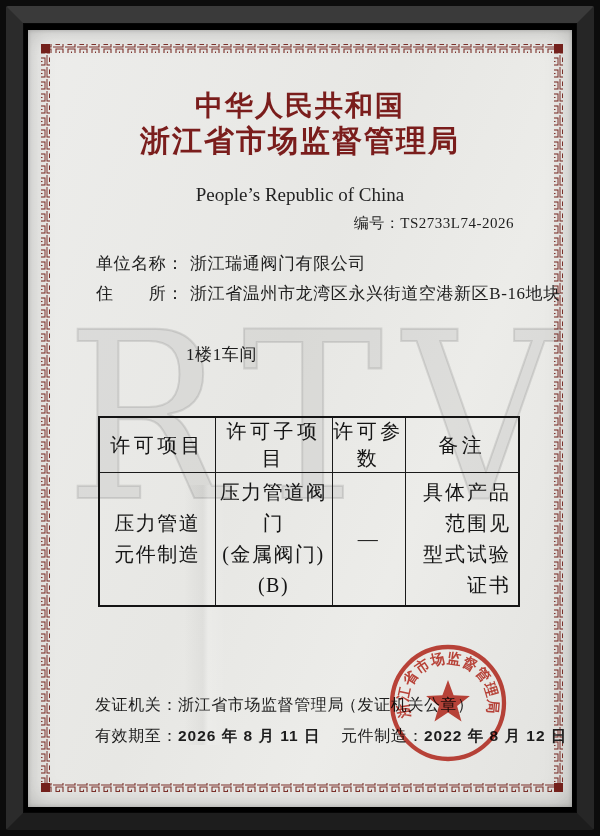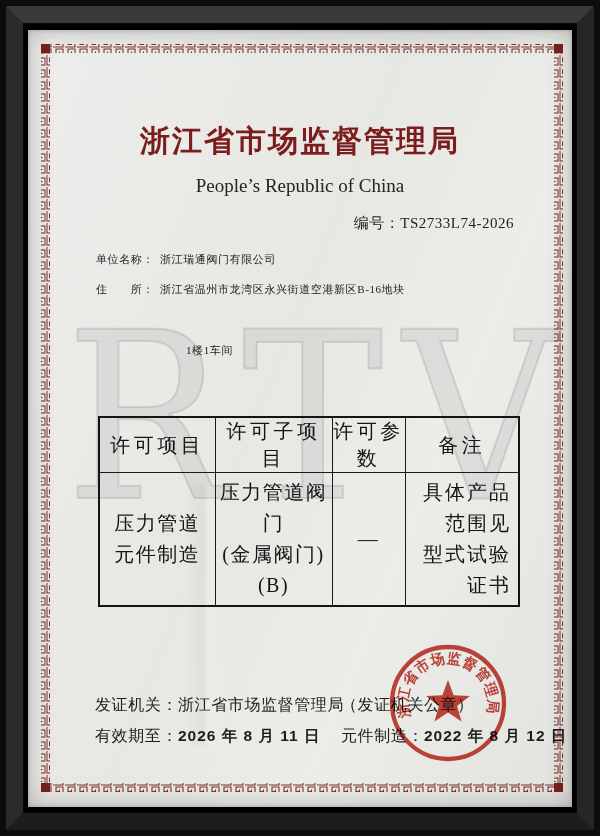--- a/index.html
+++ b/index.html
@@ -22,24 +22,24 @@
              transform:scale(1,1.1);transform-origin:top center;user-select:none;pointer-events:none;}
   .content{position:absolute;inset:0;z-index:1;}
   .meander{position:absolute;left:0;top:0;z-index:1;pointer-events:none;}
   
   .title-cn{position:absolute;left:0;width:100%;text-align:center;color:#7a1d1c;
             font-family:"Liberation Sans",sans-serif;font-weight:bold;}
   .t1{top:57px;font-size:28px;letter-spacing:2px;}
   .t2{top:91px;font-size:30px;letter-spacing:2px;}
   .title-en{position:absolute;left:0;width:100%;text-align:center;color:#232323;}
   .e1{top:128px;font-size:19px;}
-  .e2{top:145px;font-size:19px;}
+  .e2{top:154px;font-size:19px;}
   .license-no{position:absolute;top:184px;right:58px;font-size:15px;color:#1f1f1f;letter-spacing:.5px;}
   
-  .info-line{position:absolute;left:68px;font-size:11px;color:#1d1d1d;letter-spacing:.6px;white-space:nowrap;}
+  .info-line{position:absolute;left:68px;font-size:17px;color:#1d1d1d;letter-spacing:.6px;white-space:nowrap;}
   .i1{top:222px;}.i2{top:252px;}.i3{top:282px;}
   .i4{top:313px;left:158px;}
   .i5{top:342px;left:91px;}
   .info-line .lbl{margin-right:6px;}
   
   .lic-table{position:absolute;left:70px;top:386px;border-collapse:collapse;table-layout:fixed;
              font-size:20px;color:#151515;border:2.2px solid #141414;}
   .lic-table th,.lic-table td{border:1.5px solid #1a1a1a;text-align:center;vertical-align:middle;
              white-space:pre-line;font-weight:normal;padding:0;}
   .lic-table th{height:25px;letter-spacing:3.5px;}
@@ -81,20 +81,21 @@
       <rect x="13" y="23" width="9" height="730" fill="url(#mv)"></rect>
       <rect x="526" y="23" width="9" height="730" fill="url(#mv)"></rect>
       <rect x="13" y="14" width="9" height="9" fill="#73201b"></rect>
       <rect x="526" y="14" width="9" height="9" fill="#73201b"></rect>
       <rect x="13" y="753" width="9" height="9" fill="#73201b"></rect>
       <rect x="526" y="753" width="9" height="9" fill="#73201b"></rect>
     </svg>
 
     <div class="content">
 
+      <div class="title-cn t1">中华人民共和国</div>
       <div class="title-cn t2">浙江省市场监督管理局</div>
       <div class="title-en e2">People’s Republic of China</div>
 
       <div class="license-no"><span>编号：</span><span>TS2733L74-2026</span></div>
 
       <div class="info-line i1"><span class="lbl">单位名称：</span><span>浙江瑞通阀门有限公司</span></div>
 
       <div class="info-line i2"><span class="lbl">住　　所：</span><span>浙江省温州市龙湾区永兴街道空港新区B-16地块</span></div>
 
 

